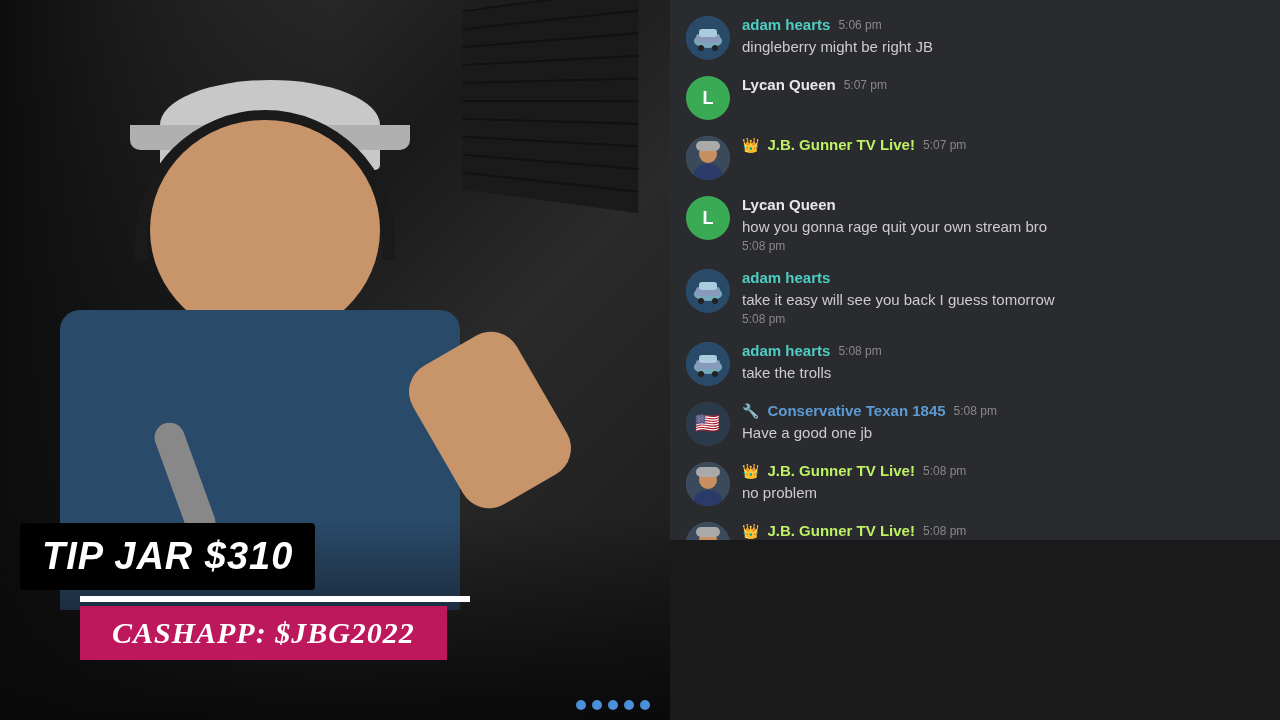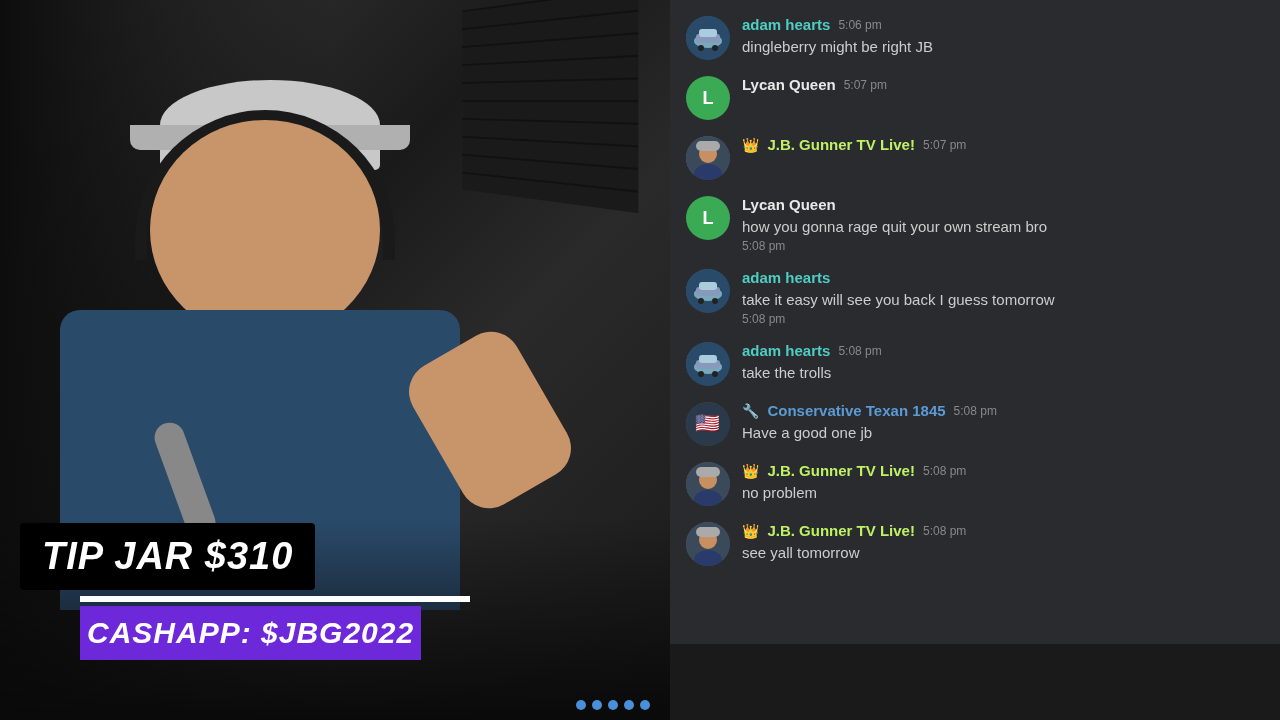--- a/index.html
+++ b/index.html
@@ -81,23 +81,24 @@
     }
 
     #cashapp-white-line {
       height: 6px;
       background: white;
       margin-bottom: 4px;
       width: 390px;
     }
 
     #cashapp-text-box {
-      background: #6d28d9;
-      padding: 10px 7px;
+      background: #be185d;
+      padding: 10px 32px;
       display: inline-block;
+      font-family: Liberation Serif, serif;
     }
 
     #cashapp-text {
       color: white;
       font-size: 30px;
       font-weight: 900;
       font-style: italic;
       letter-spacing: 1px;
     }
 
@@ -114,21 +115,21 @@
     .dot {
       width: 10px;
       height: 10px;
       border-radius: 50%;
       background: #4a90d9;
     }
 
     
     #chat-panel {
       width: 610px;
-      height: 644px;
+      height: 540px;
       background: #2a2b2e;
       overflow: hidden;
       display: flex;
       flex-direction: column;
     }
 
     #chat-messages {
       flex: 1;
       overflow: hidden;
       padding: 8px 0;

